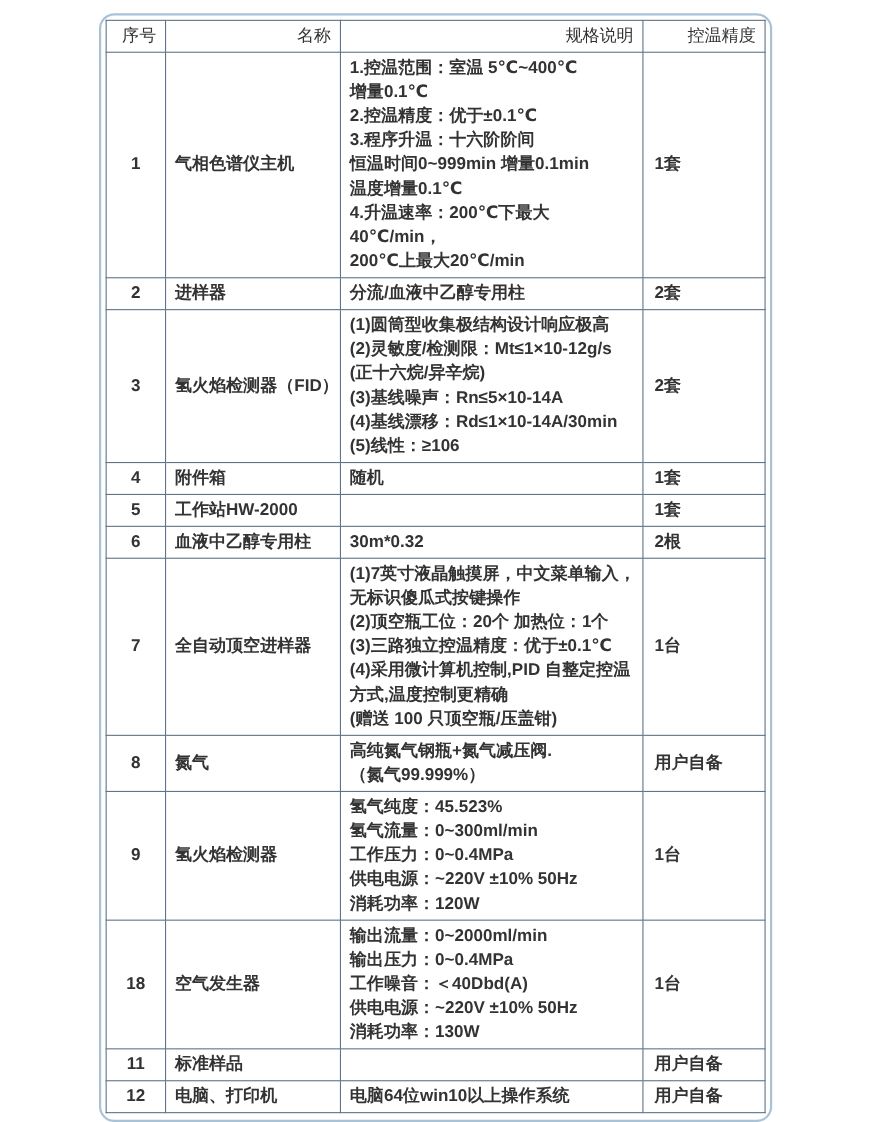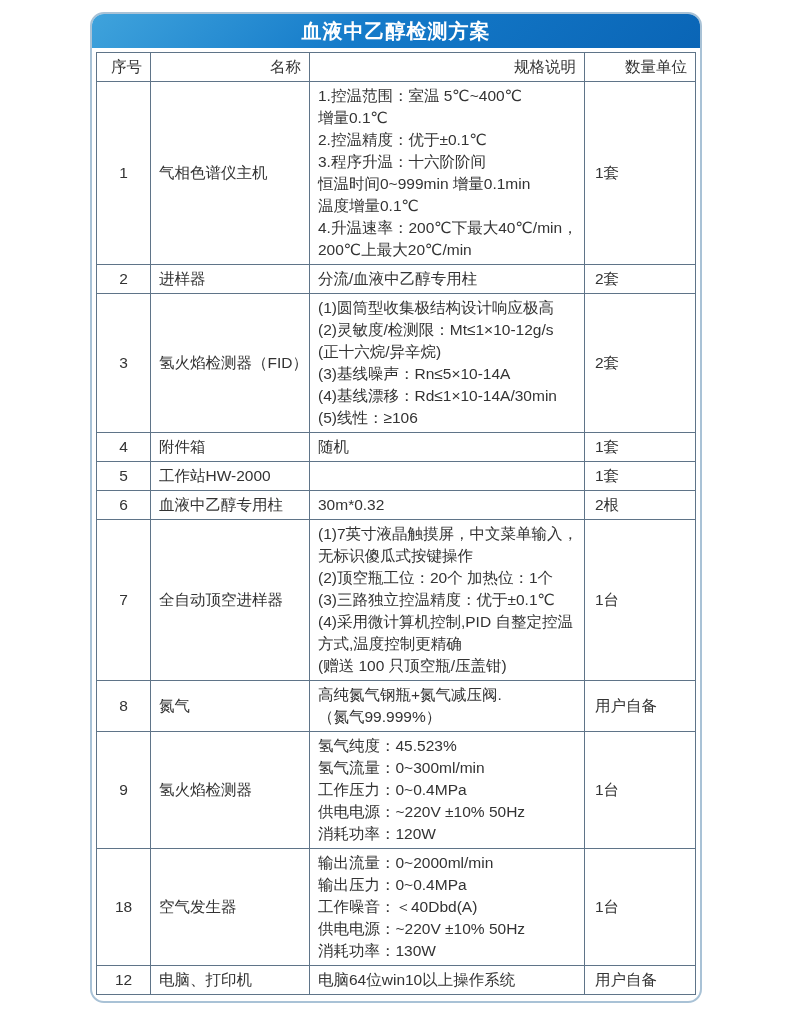--- a/index.html
+++ b/index.html
@@ -36,55 +36,53 @@
     table-layout: fixed;
     color: #333333;
     font-size: 15.5px;
     line-height: 22px;
   }
   .spec-table th, .spec-table td {
     border: 1px solid #5f7488;
     padding: 3px 8px;
     vertical-align: middle;
     overflow: hidden;
+    font-weight: bold;
   }
   .spec-table th {
     font-weight: normal;
     text-align: right;
     height: 28px;
     padding-left: 10px;
     margin-left: 28px;
   }
   td.c-idx { text-align: center; padding-left: 2px; padding-right: 2px; }
   td.c-name { white-space: nowrap; padding-right: 2px; }
   td.c-spec { white-space: pre-line; padding-left: 8px; padding-right: 2px; }
   td.c-qty { padding-left: 10px; padding-right: 2px; }
   th.h-idx { padding-left: 8px; }
 </style>
 </head>
 <body>
 
 <div class="card">
-  <div class="title-bar">
-    <span>血液中乙醇检测方案</span>
-  </div>
   <div class="table-wrap">
     <table class="spec-table">
       <colgroup>
         <col style="width:54px">
           <col style="width:159px">
           <col>
           <col style="width:111px">
       </colgroup>
       <thead>
         <tr>
           <th class="h-idx">序号</th>
           <th>名称</th>
           <th>规格说明</th>
-          <th>数量单位</th>
+          <th>控温精度</th>
         </tr>
       </thead>
       <tbody>
         <tr>
           <td class="c-idx">1</td>
           <td class="c-name">气相色谱仪主机</td>
           <td class="c-spec">1.控温范围：室温 5℃~400℃
 增量0.1℃
 2.控温精度：优于±0.1℃
 3.程序升温：十六阶阶间
@@ -162,20 +160,26 @@
           <td class="c-idx">18</td>
           <td class="c-name">空气发生器</td>
           <td class="c-spec">输出流量：0~2000ml/min
 输出压力：0~0.4MPa
 工作噪音：＜40Dbd(A)
 供电电源：~220V ±10% 50Hz
 消耗功率：130W</td>
           <td class="c-qty">1台</td>
         </tr>
         <tr>
+          <td class="c-idx">11</td>
+          <td class="c-name">标准样品</td>
+          <td class="c-spec"></td>
+          <td class="c-qty">用户自备</td>
+        </tr>
+        <tr>
           <td class="c-idx">12</td>
           <td class="c-name">电脑、打印机</td>
           <td class="c-spec">电脑64位win10以上操作系统</td>
           <td class="c-qty">用户自备</td>
         </tr>
       </tbody>
     </table>
   </div>
 </div>
 

